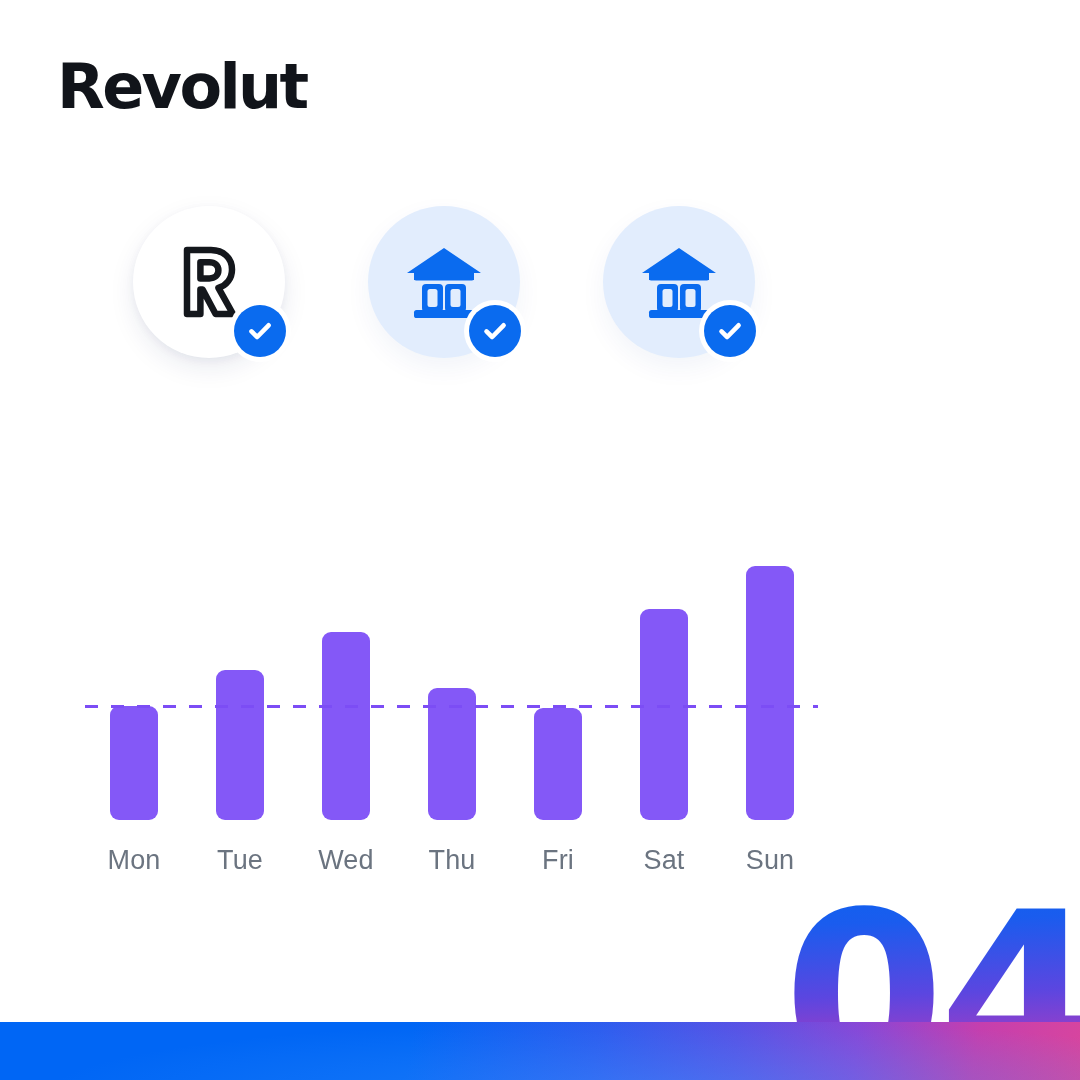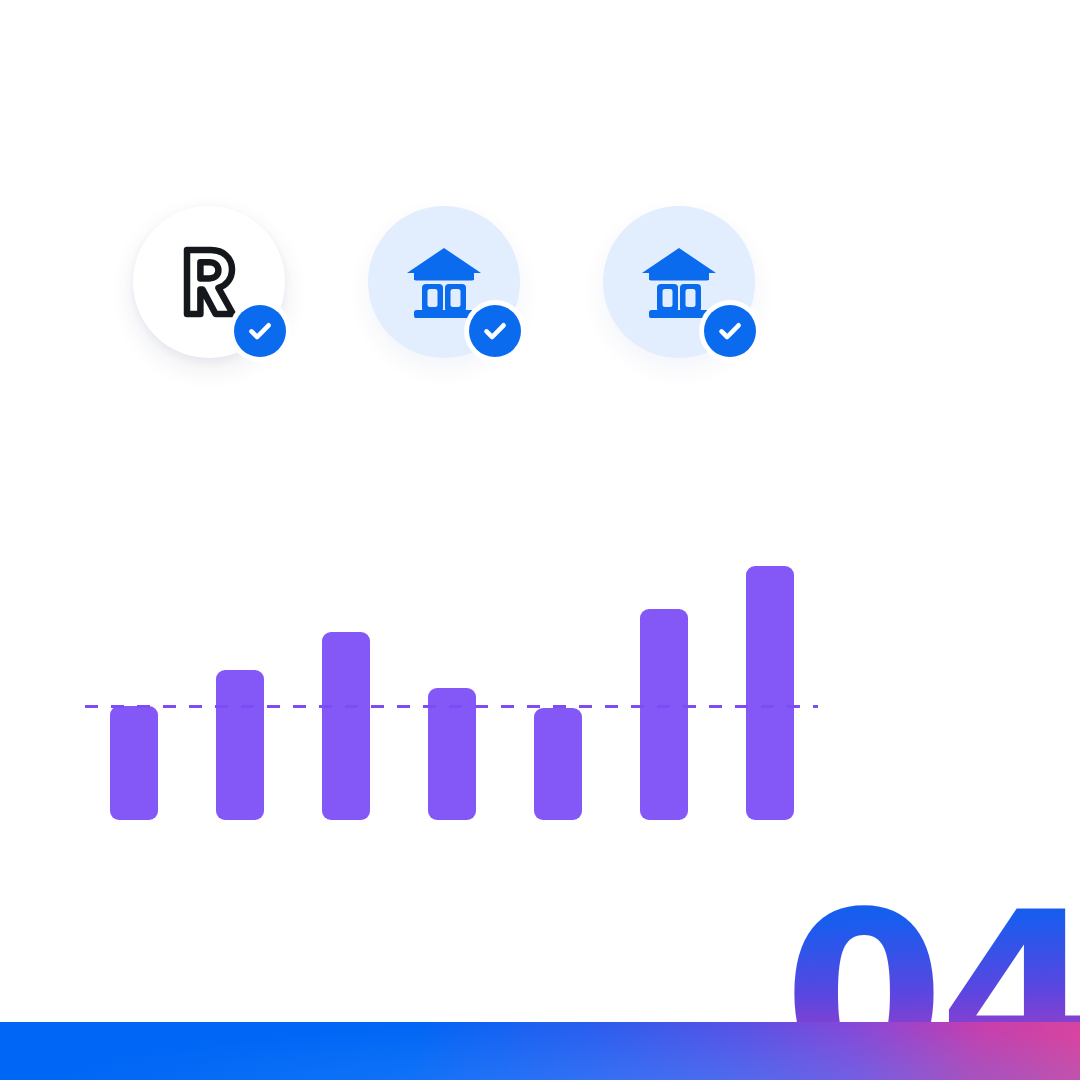--- a/index.html
+++ b/index.html
@@ -95,20 +95,21 @@
     position:absolute;left:0;bottom:0;width:1080px;height:58px;
     background:radial-gradient(120% 260% at 62% 120%, rgba(60,150,255,.45) 0%, rgba(60,150,255,0) 48%);
     pointer-events:none;
   }
 </style>
 </head>
 <body>
 
 <div id="canvas">
 
+  <div id="brand">Revolut</div>
 
   <div id="accounts">
 
     <div class="acct white" style="left:133px;top:206px;">
       <div class="disc">
         <svg width="84" height="84" viewBox="0 0 84 84">
           <path d="M20 10 H44 C56.5 10 65 18.2 65 29.4 C65 38.4 59.6 45.4 51.4 47.8 L66 74 H48.6 L35.6 49.6 H33.4 V74 H20 Z M33.4 22.2 V38.4 H42.4 C47.8 38.4 51.4 35.2 51.4 30.3 C51.4 25.4 47.8 22.2 42.4 22.2 Z" fill="#ffffff" stroke="#14171C" stroke-width="6.5" stroke-linejoin="round"></path>
         </svg>
       </div>
       <div class="badge">
@@ -166,20 +167,29 @@
   <div id="bars">
       <div class="bar" title="Mon: 45" style="left: 110px; top: 706px; height: 114px; width: 48px; background: rgb(132, 88, 247);"></div>
       <div class="bar" title="Tue: 59" style="left: 216px; top: 670px; height: 150px; width: 48px; background: rgb(132, 88, 247);"></div>
       <div class="bar" title="Wed: 74" style="left: 322px; top: 632px; height: 188px; width: 48px; background: rgb(132, 88, 247);"></div>
       <div class="bar" title="Thu: 52" style="left: 428px; top: 688px; height: 132px; width: 48px; background: rgb(132, 88, 247);"></div>
       <div class="bar" title="Fri: 44" style="left: 534px; top: 708px; height: 112px; width: 48px; background: rgb(132, 88, 247);"></div>
       <div class="bar" title="Sat: 83" style="left: 640px; top: 609px; height: 211px; width: 48px; background: rgb(132, 88, 247);"></div>
       <div class="bar" title="Sun: 100" style="left: 746px; top: 566px; height: 254px; width: 48px; background: rgb(132, 88, 247);"></div>
     </div>
   <div id="zeroline" style="top: 705px;"></div>
+  <div id="xaxis">
+      <div class="xlabel" style="left: -11px; top: 0px; color: rgb(107, 116, 128);">Mon</div>
+      <div class="xlabel" style="left: 95px; top: 0px; color: rgb(107, 116, 128);">Tue</div>
+      <div class="xlabel" style="left: 201px; top: 0px; color: rgb(107, 116, 128);">Wed</div>
+      <div class="xlabel" style="left: 307px; top: 0px; color: rgb(107, 116, 128);">Thu</div>
+      <div class="xlabel" style="left: 413px; top: 0px; color: rgb(107, 116, 128);">Fri</div>
+      <div class="xlabel" style="left: 519px; top: 0px; color: rgb(107, 116, 128);">Sat</div>
+      <div class="xlabel" style="left: 625px; top: 0px; color: rgb(107, 116, 128);">Sun</div>
+    </div>
 
   <div id="numwrap">
     <div id="num04">04</div>
   </div>
   <div id="footer"></div>
   <div id="footerShine"></div>
 
 </div>
 
 </body></html>

